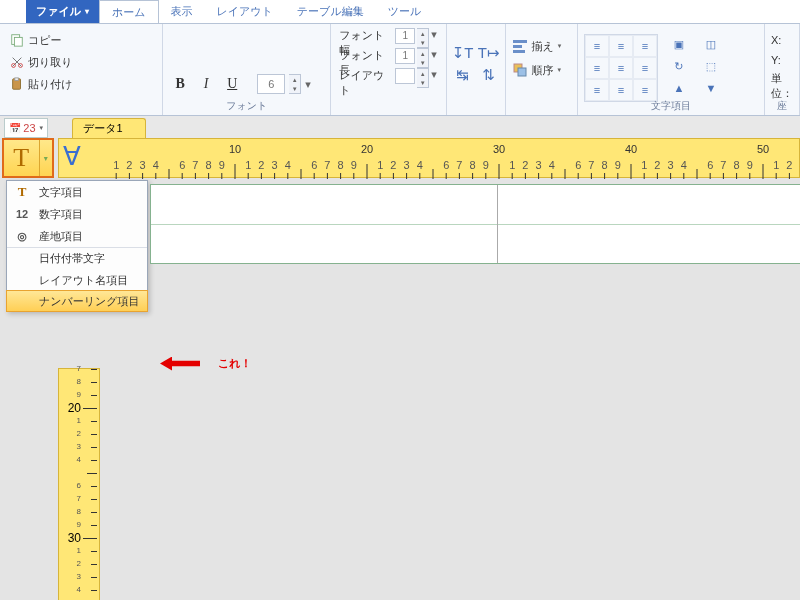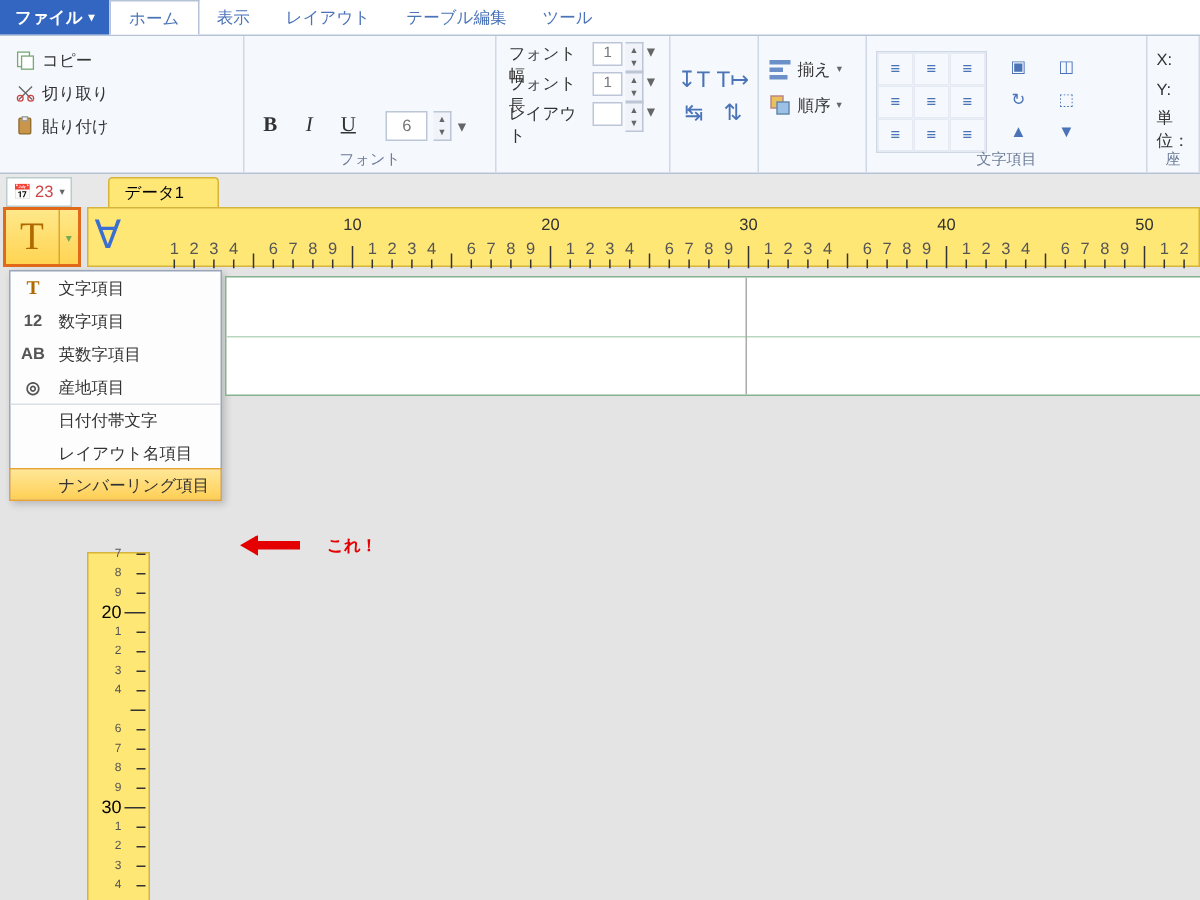--- a/index.html
+++ b/index.html
@@ -1,19 +1,19 @@
 <!DOCTYPE html>
 <html><head>
 <meta charset="utf-8">
 <style>
 * { box-sizing: border-box; margin: 0; padding: 0; font-family: "Meiryo UI", "MS PGothic", sans-serif; font-size: 11px; }
 body { background: #e4e4e4; width: 800px; height: 600px; overflow: hidden; position: relative; }
 
 
-.tabbar { background: #fff; display: flex; align-items: stretch; height: 24px; border-bottom: 1px solid #b6c3d6; }
+.tabbar { background: #fff; display: flex; align-items: stretch; height: 24px; border-bottom: 1px solid #b6c3d6; padding-left: 26px; }
 .tab { padding: 4px 12px; color: #4a73b8; cursor: pointer; }
 .tab.file { background: #3266c0; color: #fff; font-weight: bold; padding: 4px 10px; display:flex; align-items:center; }
 .tab.file::after { content:"▾"; margin-left:4px; font-size:8px; }
 .tab.active { background:#fff; border:1px solid #b6c3d6; border-bottom:none; }
 
 .ribbon { background:#f5f8fc; height:92px; border-bottom:1px solid #b6c3d6; display:flex; }
 .group { border-right:1px solid #d0d8e6; padding:4px 6px 16px 6px; display:flex; flex-direction:column; position:relative; }
 .group-label { position:absolute; bottom:2px; left:0; right:0; text-align:center; color:#6b7b99; font-size:10px; }
 
 .clipboard { width:170px; }
@@ -267,24 +267,20 @@
     <div class="dd" id="dd">
         <div class="row">
           <div class="ico">
             <span style="font-family:Times New Roman,serif;font-size:13px;color:#b06a00;font-weight:bold">T</span>
           </div>
           <span>文字項目</span>
         </div>
         <div class="row">
           <div class="ico">12</div>
           <span>数字項目</span>
-        </div>
-        <div class="row">
-          <div class="ico">AB</div>
-          <span>英数字項目</span>
         </div>
         <div class="row">
           <div class="ico">◎</div>
           <span>産地項目</span>
         </div>
         <div class="row sep">
           <div class="ico"></div>
           <span>日付付帯文字</span>
         </div>
         <div class="row">

